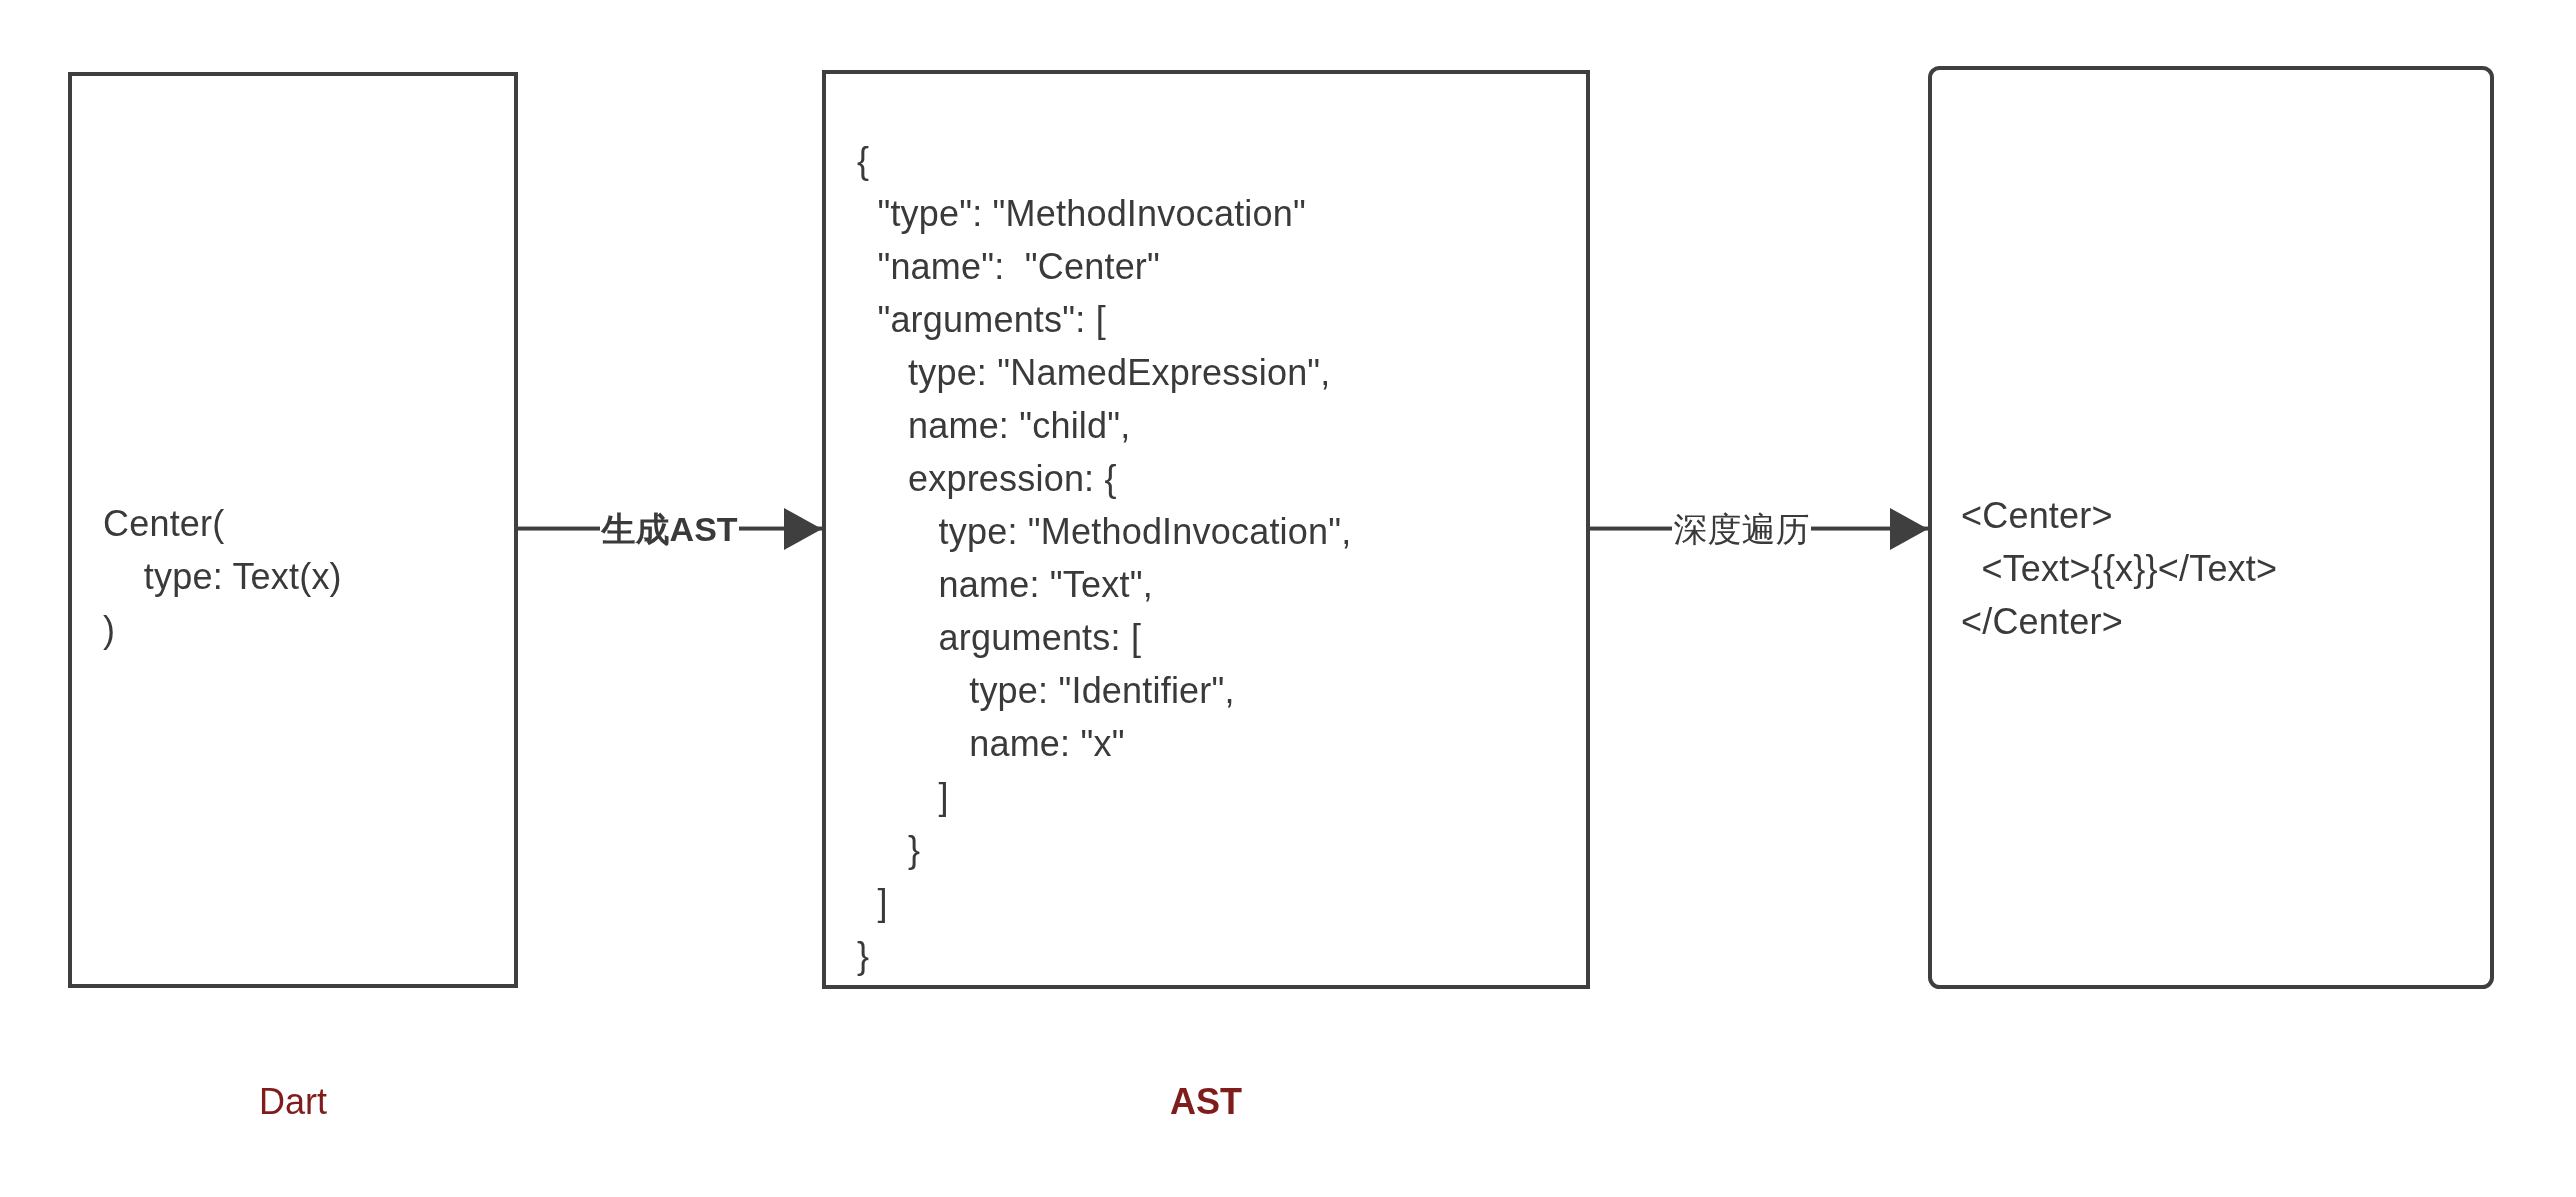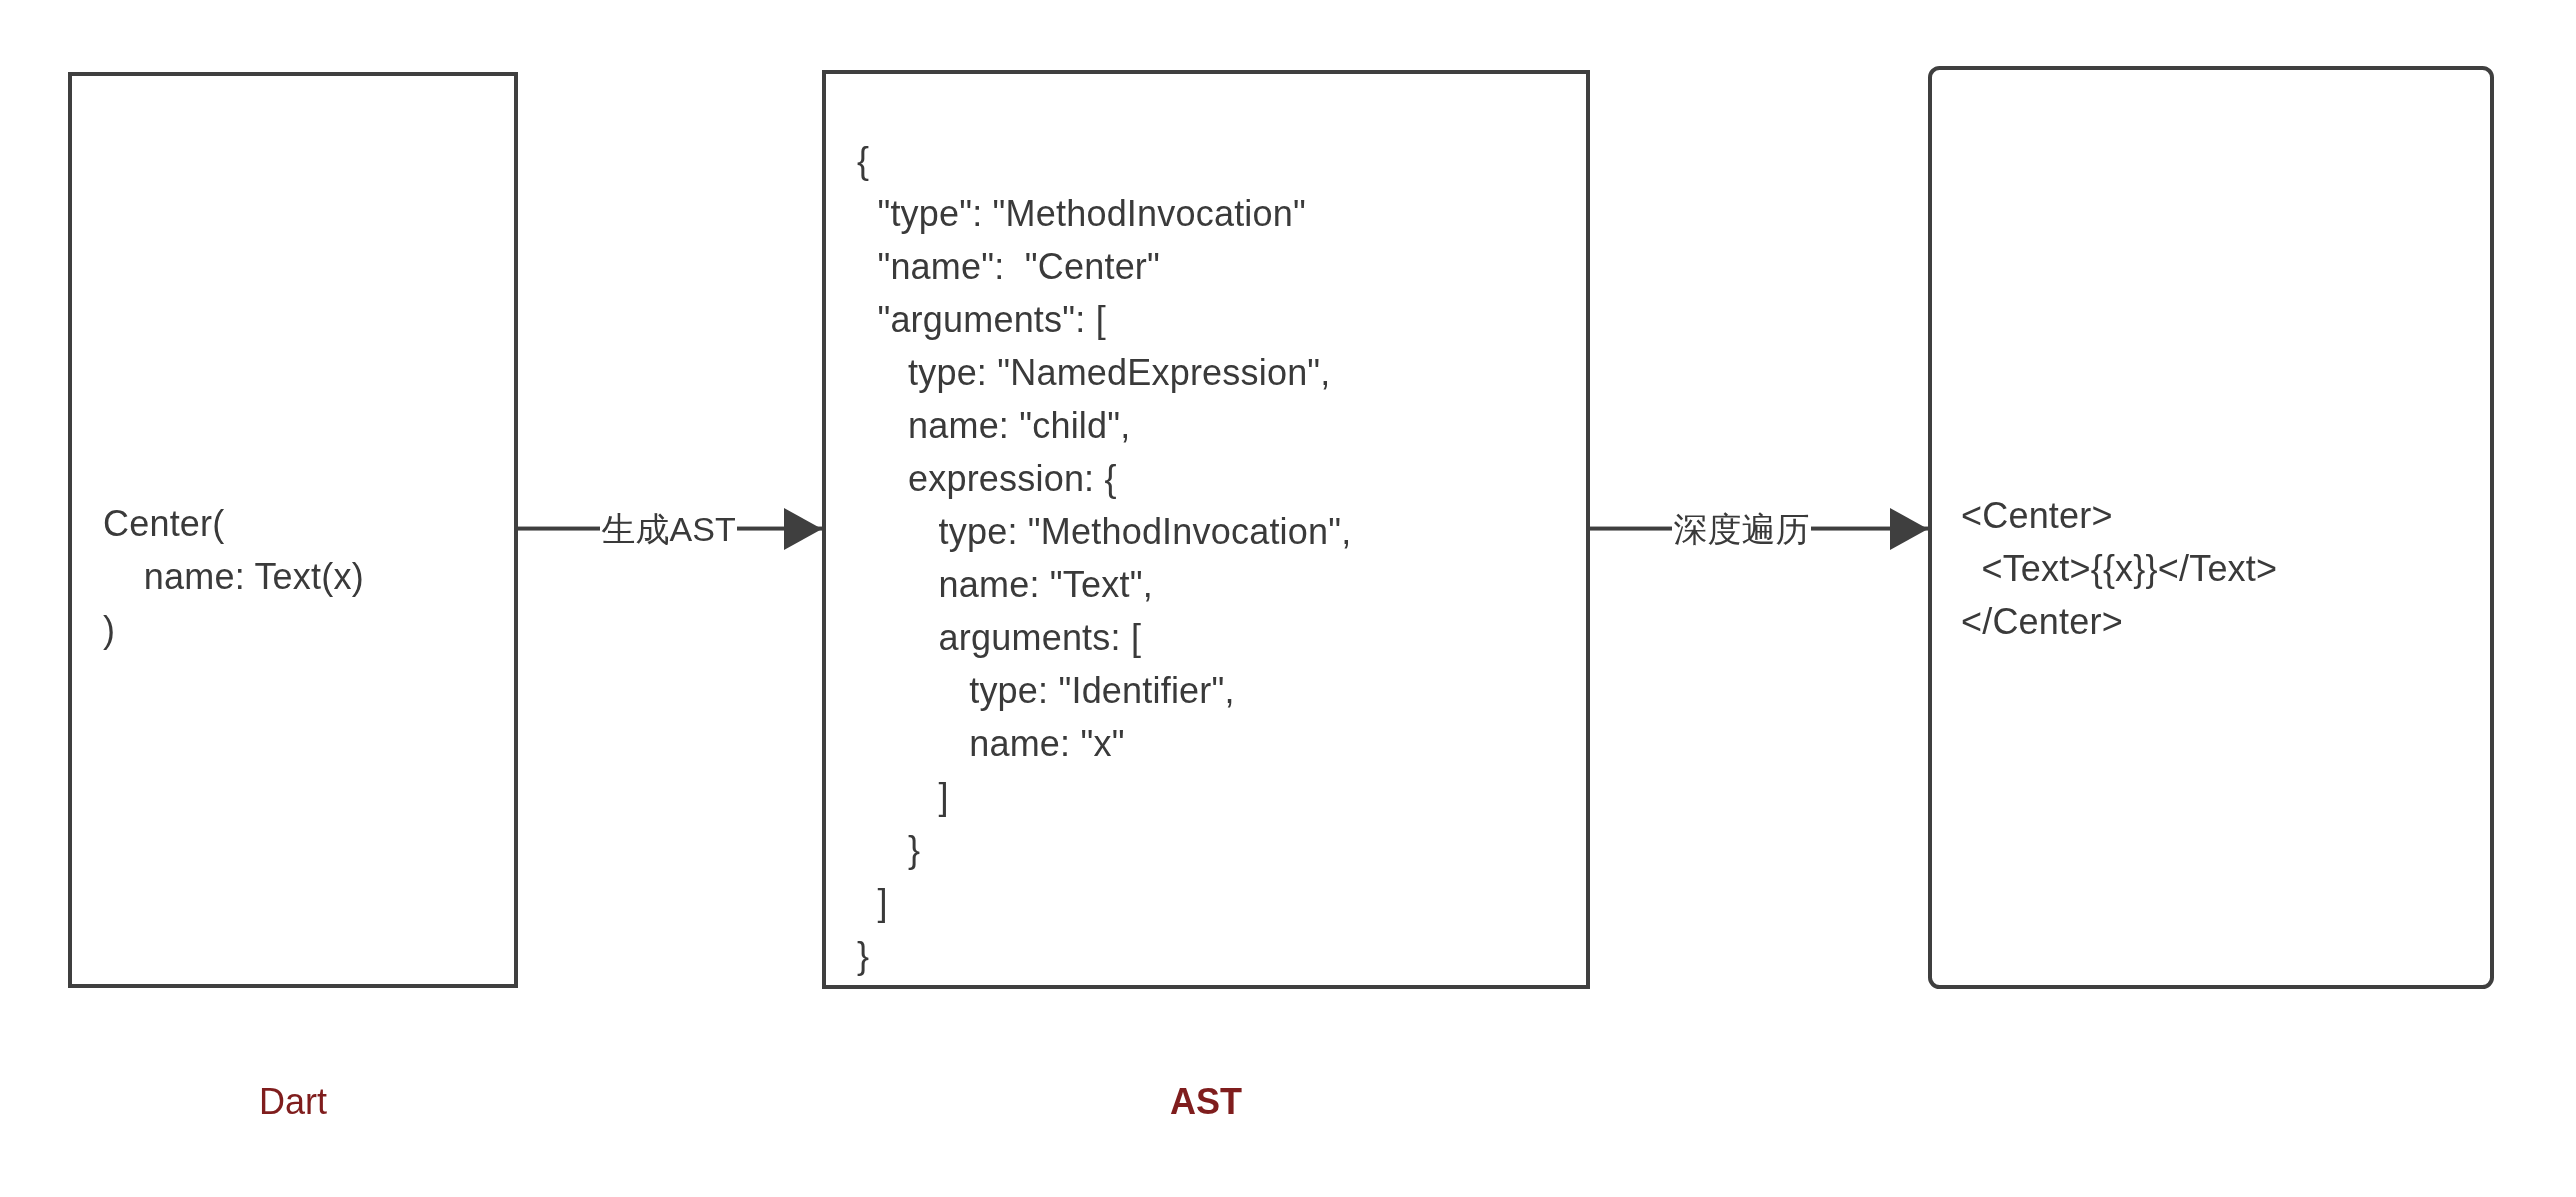--- a/index.html
+++ b/index.html
@@ -113,20 +113,21 @@
     color: #3a3a3a;
     font-size: 34px;
     line-height: 36px;
     padding: 0 1.6px;
     white-space: nowrap;
   }
   #arrow-generate-ast {
     left: 518px;
     top: 500px;
     width: 304px;
+    font-weight: bold;
   }
   #arrow-generate-ast .arrow-label {
     margin-left: 82px;
   }
   #arrow-generate-ast .arrow-head {
     right: 0px;
   }
   #arrow-deep-traverse {
     left: 1590px;
     top: 500px;
@@ -166,21 +167,21 @@
     width: 566px;
   }
 </style>
 </head>
 <body>
 
 <div id="canvas">
 
   <div class="node-box" id="box-dart"></div>
   <pre class="code-block" id="code-dart">Center(
-    name: Text(x)
+    type: Text(x)
 )</pre>
   <div class="caption" id="caption-dart">Dart</div>
 
   <div class="arrow" id="arrow-generate-ast">
     <div class="arrow-line"></div>
     <div class="arrow-label">生成AST</div>
     <div class="arrow-head"></div>
   </div>
 
   <div class="node-box" id="box-ast"></div>

